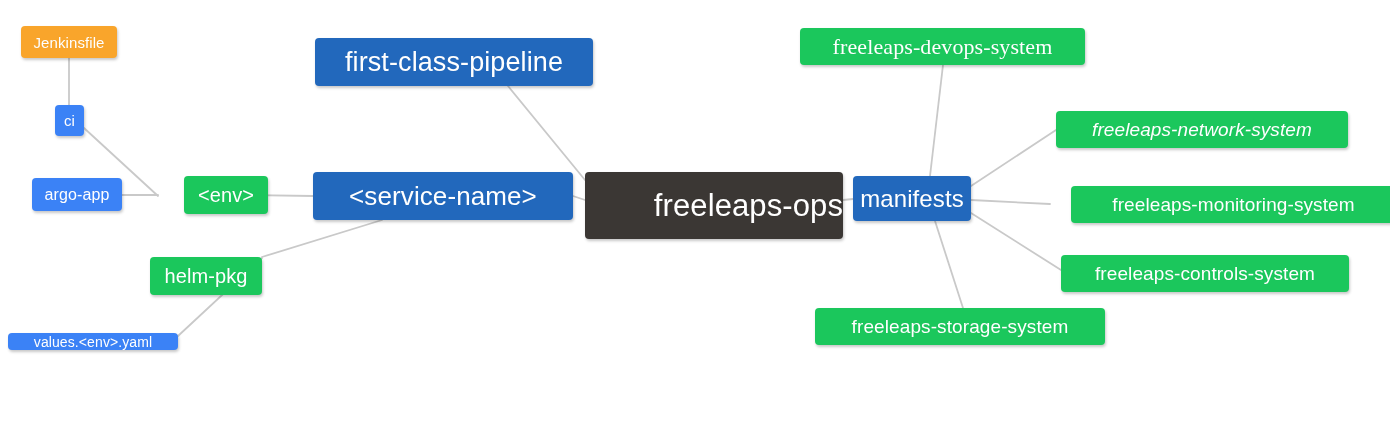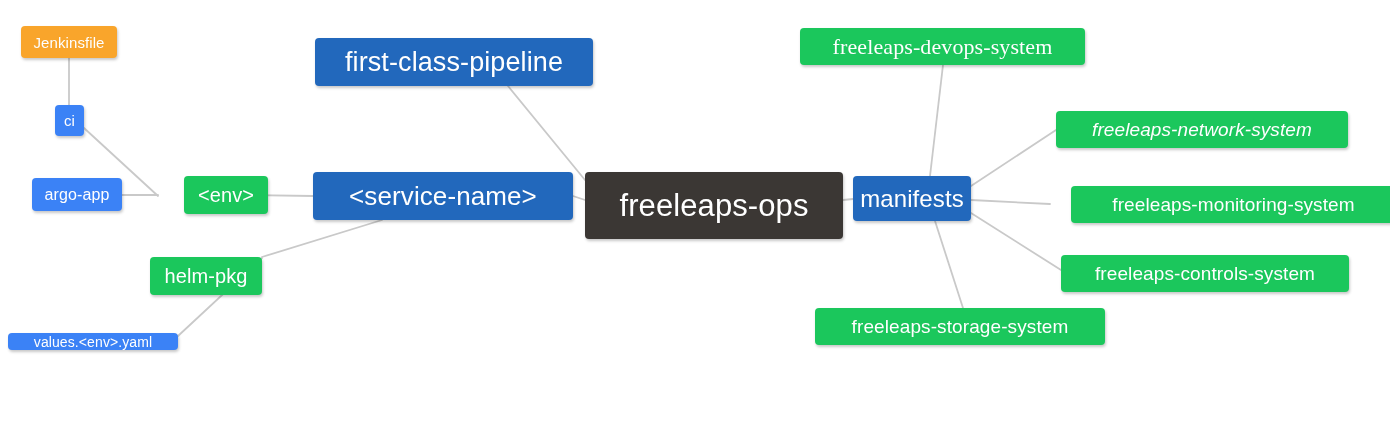--- a/index.html
+++ b/index.html
@@ -70,21 +70,21 @@
       </div>
       <div class="node n-red" style="left: 8px; top: 333px; width: 170px; height: 17px; font-size: 14px;">
         <span>values.&lt;env&gt;.yaml</span>
       </div>
       <div class="node n-blue" style="left: 315px; top: 38px; width: 278px; height: 48px; font-size: 27px;">
         <span>first-class-pipeline</span>
       </div>
       <div class="node n-blue" style="left: 313px; top: 172px; width: 260px; height: 48px; font-size: 26px;">
         <span>&lt;service-name&gt;</span>
       </div>
-      <div class="node n-dark" style="left: 585px; top: 172px; width: 258px; height: 67px; font-size: 31px;">
+      <div class="node n-dark" style="left: 585px; top: 172px; width: 258px; height: 67px; font-size: 31px; justify-content: flex-end;">
         <span>freeleaps-ops</span>
       </div>
       <div class="node n-blue" style="left: 853px; top: 176px; width: 118px; height: 45px; font-size: 24px;">
         <span>manifests</span>
       </div>
       <div class="node n-green" style="left: 800px; top: 28px; width: 285px; height: 37px; font-size: 22px; font-family: Liberation Serif, serif;">
         <span>freeleaps-devops-system</span>
       </div>
       <div class="node n-green" style="left: 1056px; top: 111px; width: 292px; height: 37px; font-size: 19px; font-style: italic;">
         <span>freeleaps-network-system</span>

